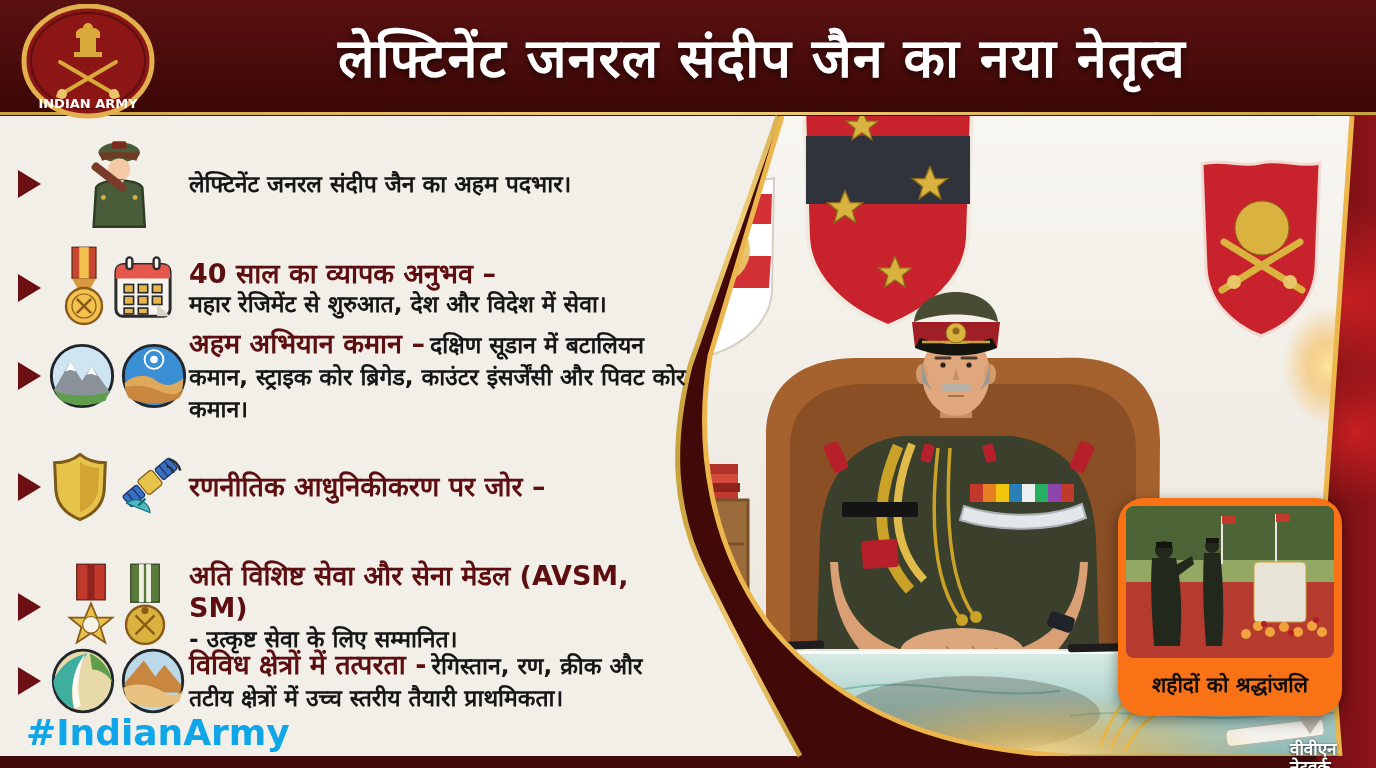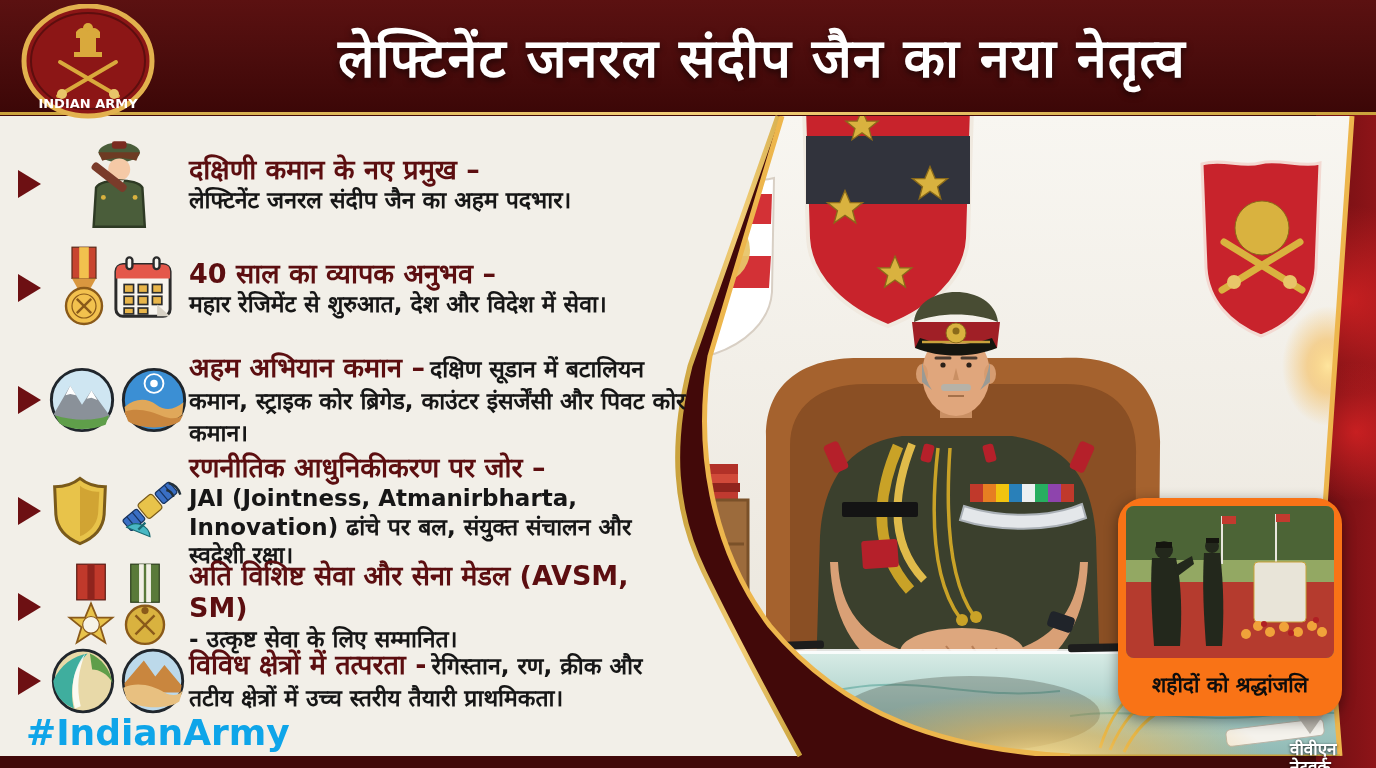--- a/index.html
+++ b/index.html
@@ -289,21 +289,20 @@
           <circle cx="33" cy="27" r="9" fill="#f5c9a6"></circle>
           <path d="M14,42 C18,34 48,34 52,42 L54,74 L12,74 Z" fill="#4a5d3a" stroke="#2e3a24" stroke-width="2"></path>
           <path d="M29,36 L33,44 L37,36 Z" fill="#f1ede2"></path>
           <rect x="8" y="30" width="34" height="7" rx="3" fill="#7a3b2a" transform="rotate(38 25 33)"></rect>
           <circle cx="20" cy="50" r="2" fill="#d9b23f"></circle>
             <circle cx="46" cy="50" r="2" fill="#d9b23f"></circle>
         </svg>
       </span>
     </span>
     <div class="btext">
-      <div class="bhead">दक्षिणी कमान के नए प्रमुख –</div>
       <div class="bbody">लेफ्टिनेंट जनरल संदीप जैन का अहम पदभार।</div>
     </div>
   </div>
 
   <div class="bullet-row" style="top:246px;width:640px">
     <span class="tri"></span>
     <span class="icon-zone">
       <span>
         <svg width="44" height="84" viewBox="0 0 36 70">
           <rect x="8" y="1" width="20" height="26" fill="#c8452f" stroke="#5a2a1a"></rect>
@@ -334,21 +333,21 @@
           <path d="M38,52 L49,52 L38,42 Z" fill="#d8d2c6"></path>
         </svg>
       </span>
     </span>
     <div class="btext">
       <div class="bhead">40 साल का व्यापक अनुभव –</div>
       <div class="bbody">महार रेजिमेंट से शुरुआत, देश और विदेश में सेवा।</div>
     </div>
   </div>
 
-  <div class="bullet-row" style="top:352px;width:672px">
+  <div class="bullet-row" style="top:328px;width:672px">
     <span class="tri"></span>
     <span class="icon-zone">
       <span>
         <svg width="66" height="66" viewBox="0 0 56 56">
           <circle cx="28" cy="28" r="26" fill="#cfe6f2" stroke="#20262c" stroke-width="2.5"></circle>
           <path d="M4,40 L18,16 L28,32 L36,20 L52,42 C44,50 14,52 4,40 Z" fill="#8a9199"></path>
           <path d="M18,16 L23,24 L18,23 L14,24 Z" fill="#ffffff"></path>
           <path d="M36,20 L41,28 L36,26 L32,27 Z" fill="#ffffff"></path>
           <path d="M5,41 C20,46 40,46 51,41 L48,49 C36,54 18,54 9,48 Z" fill="#5f9e4a"></path>
         </svg>
@@ -393,21 +392,20 @@
           <line x1="20" y1="46" x2="26" y2="40" stroke="#1a6a72" stroke-width="2"></line>
           <g fill="none" stroke="#23303a" stroke-width="2">
             <path d="M44,12 a8,8 0 0,1 6,6"></path>
               <path d="M46,6 a14,14 0 0,1 10,10"></path>
           </g>
         </svg>
       </span>
     </span>
     <div class="btext">
       <div class="bhead">रणनीतिक आधुनिकीकरण पर जोर –</div>
-      <div class="bbody">JAI (Jointness, Atmanirbharta, Innovation) ढांचे पर बल, संयुक्त संचालन और स्वदेशी रक्षा।</div>
     </div>
   </div>
 
   <div class="bullet-row" style="top:648px;width:672px">
     <span class="tri"></span>
     <span class="icon-zone">
       <span>
         <svg width="64" height="66" viewBox="0 0 56 56">
           <ellipse cx="28" cy="28" rx="26" ry="27" fill="#e8d9a8" stroke="#20262c" stroke-width="2.5"></ellipse>
           <path d="M2,28 C8,14 20,6 32,4 C20,16 16,34 20,52 C10,48 3,40 2,28 Z" fill="#3fae9e"></path>

